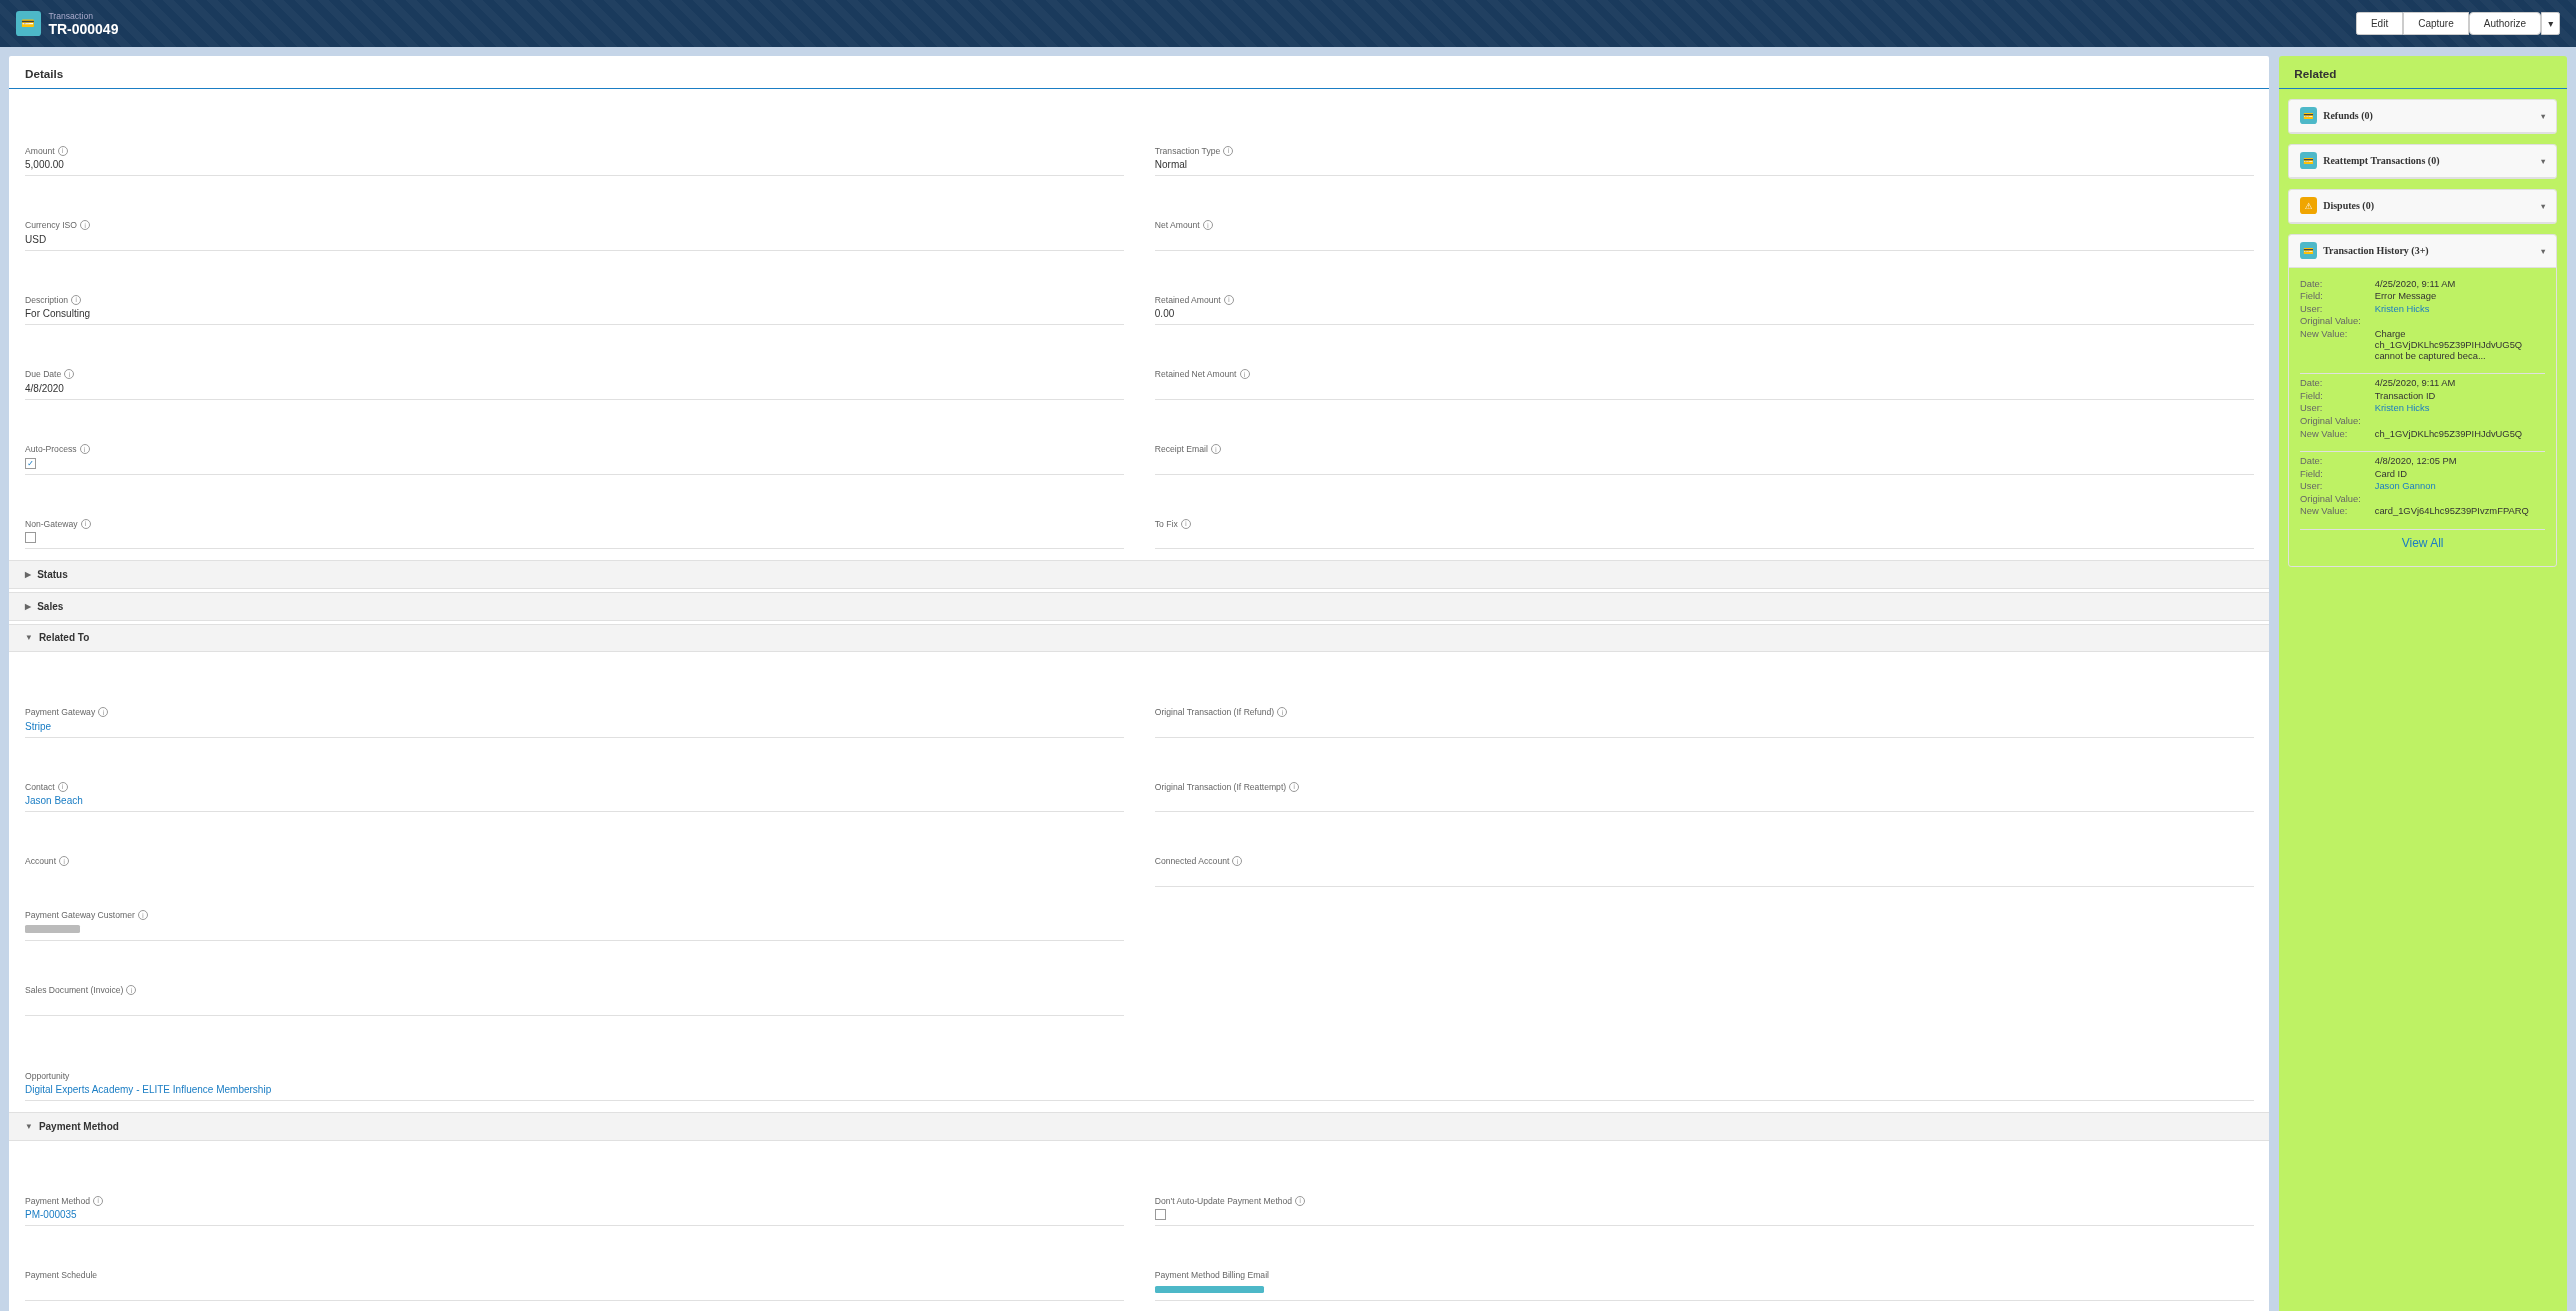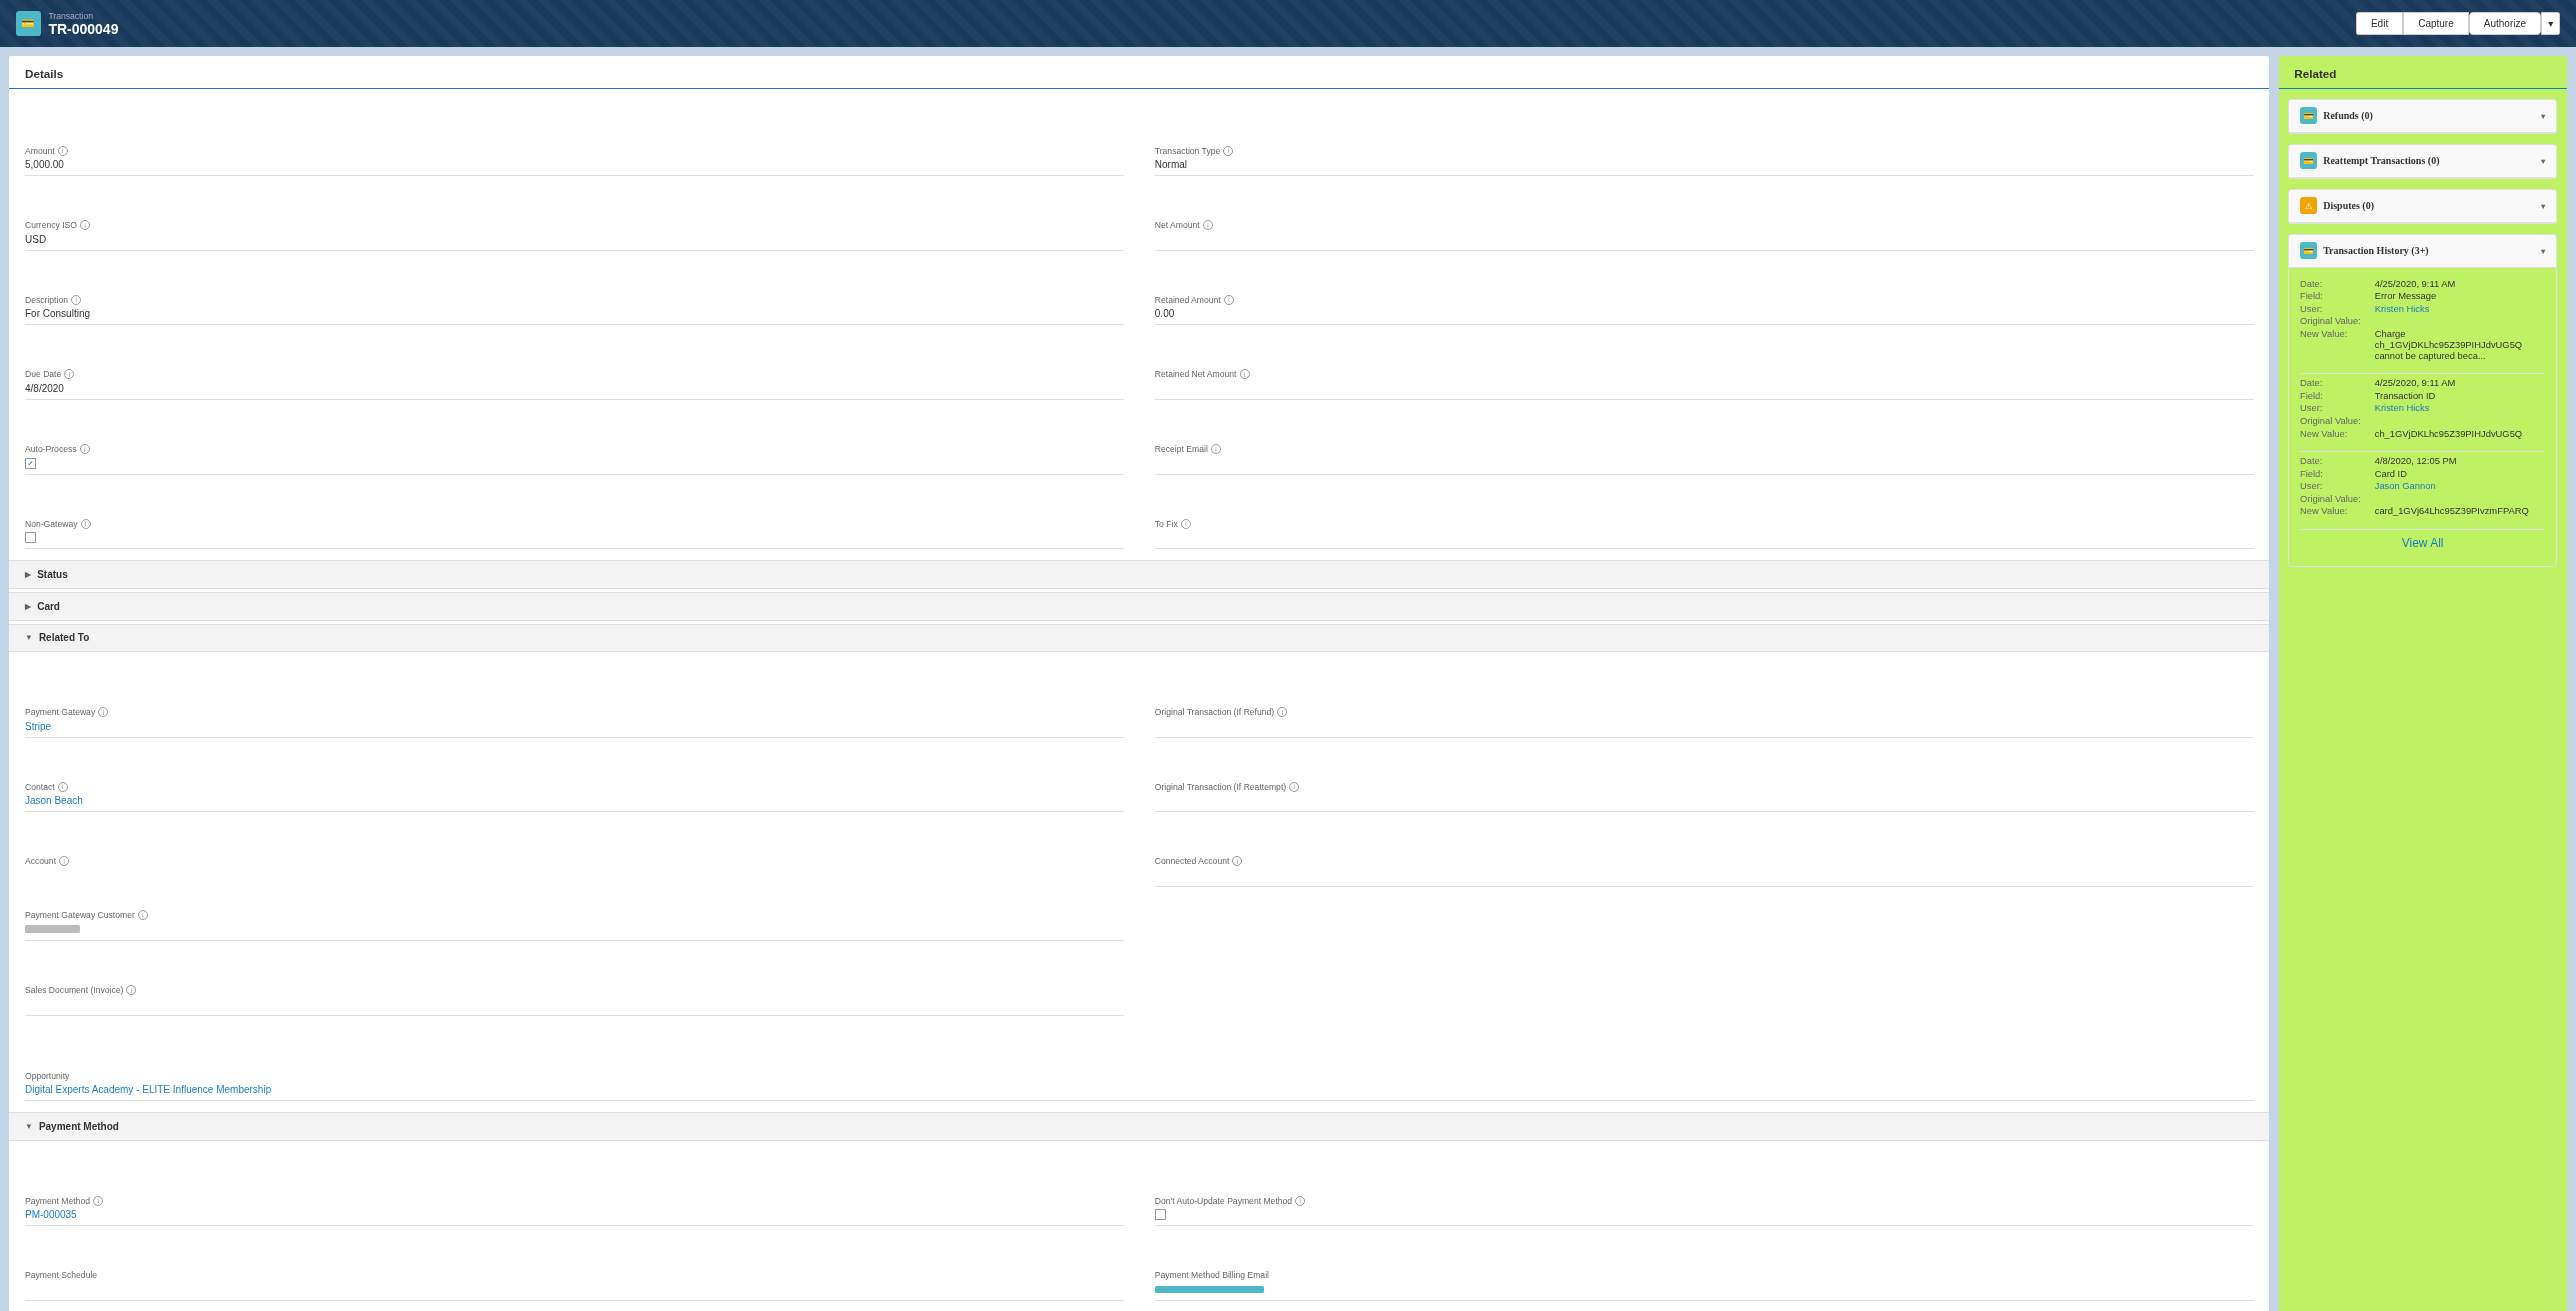--- a/index.html
+++ b/index.html
@@ -343,21 +343,21 @@
         </div>
       </div>
 
       <div class="section-header">
         <span class="section-arrow">▶</span>
         <span>Status</span>
       </div>
 
       <div class="section-header" style="margin-top:3.1px;">
         <span class="section-arrow">▶</span>
-        <span>Card</span>
+        <span>Sales</span>
       </div>
 
       <div class="section-header" style="margin-top:3.1px;">
         <span class="section-arrow">▼</span>
         <span>Related To</span>
       </div>
 
       <div class="section-content">
         <div class="form-grid">
           <div>

